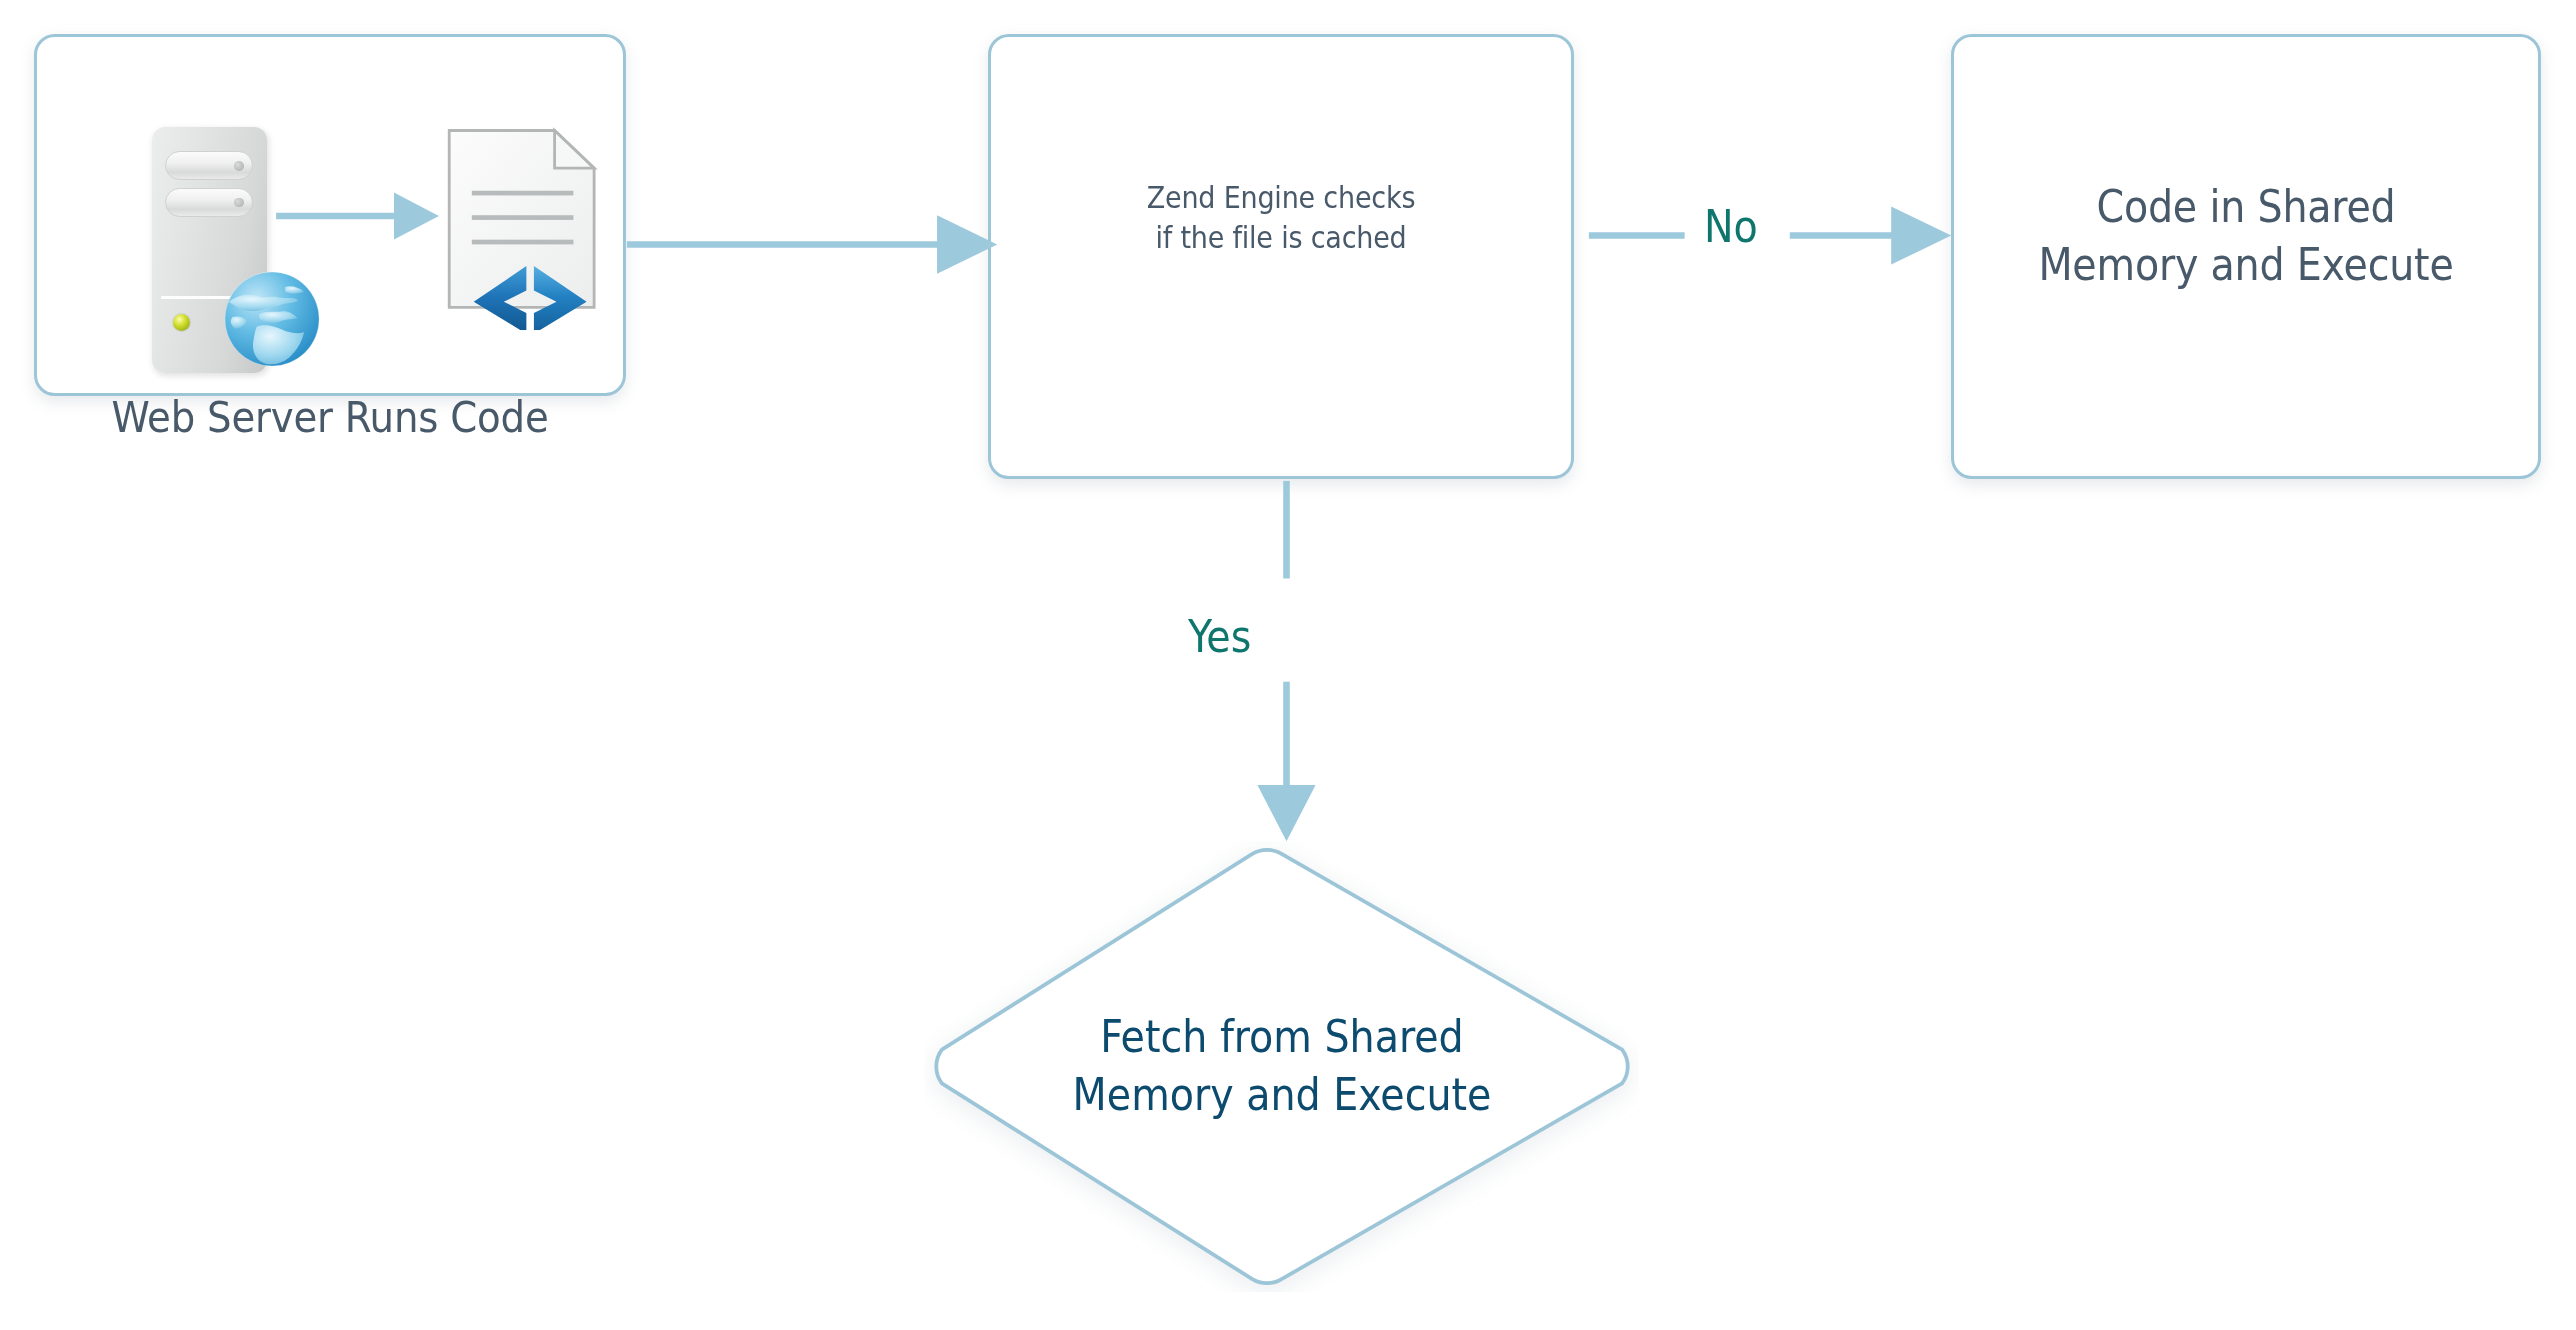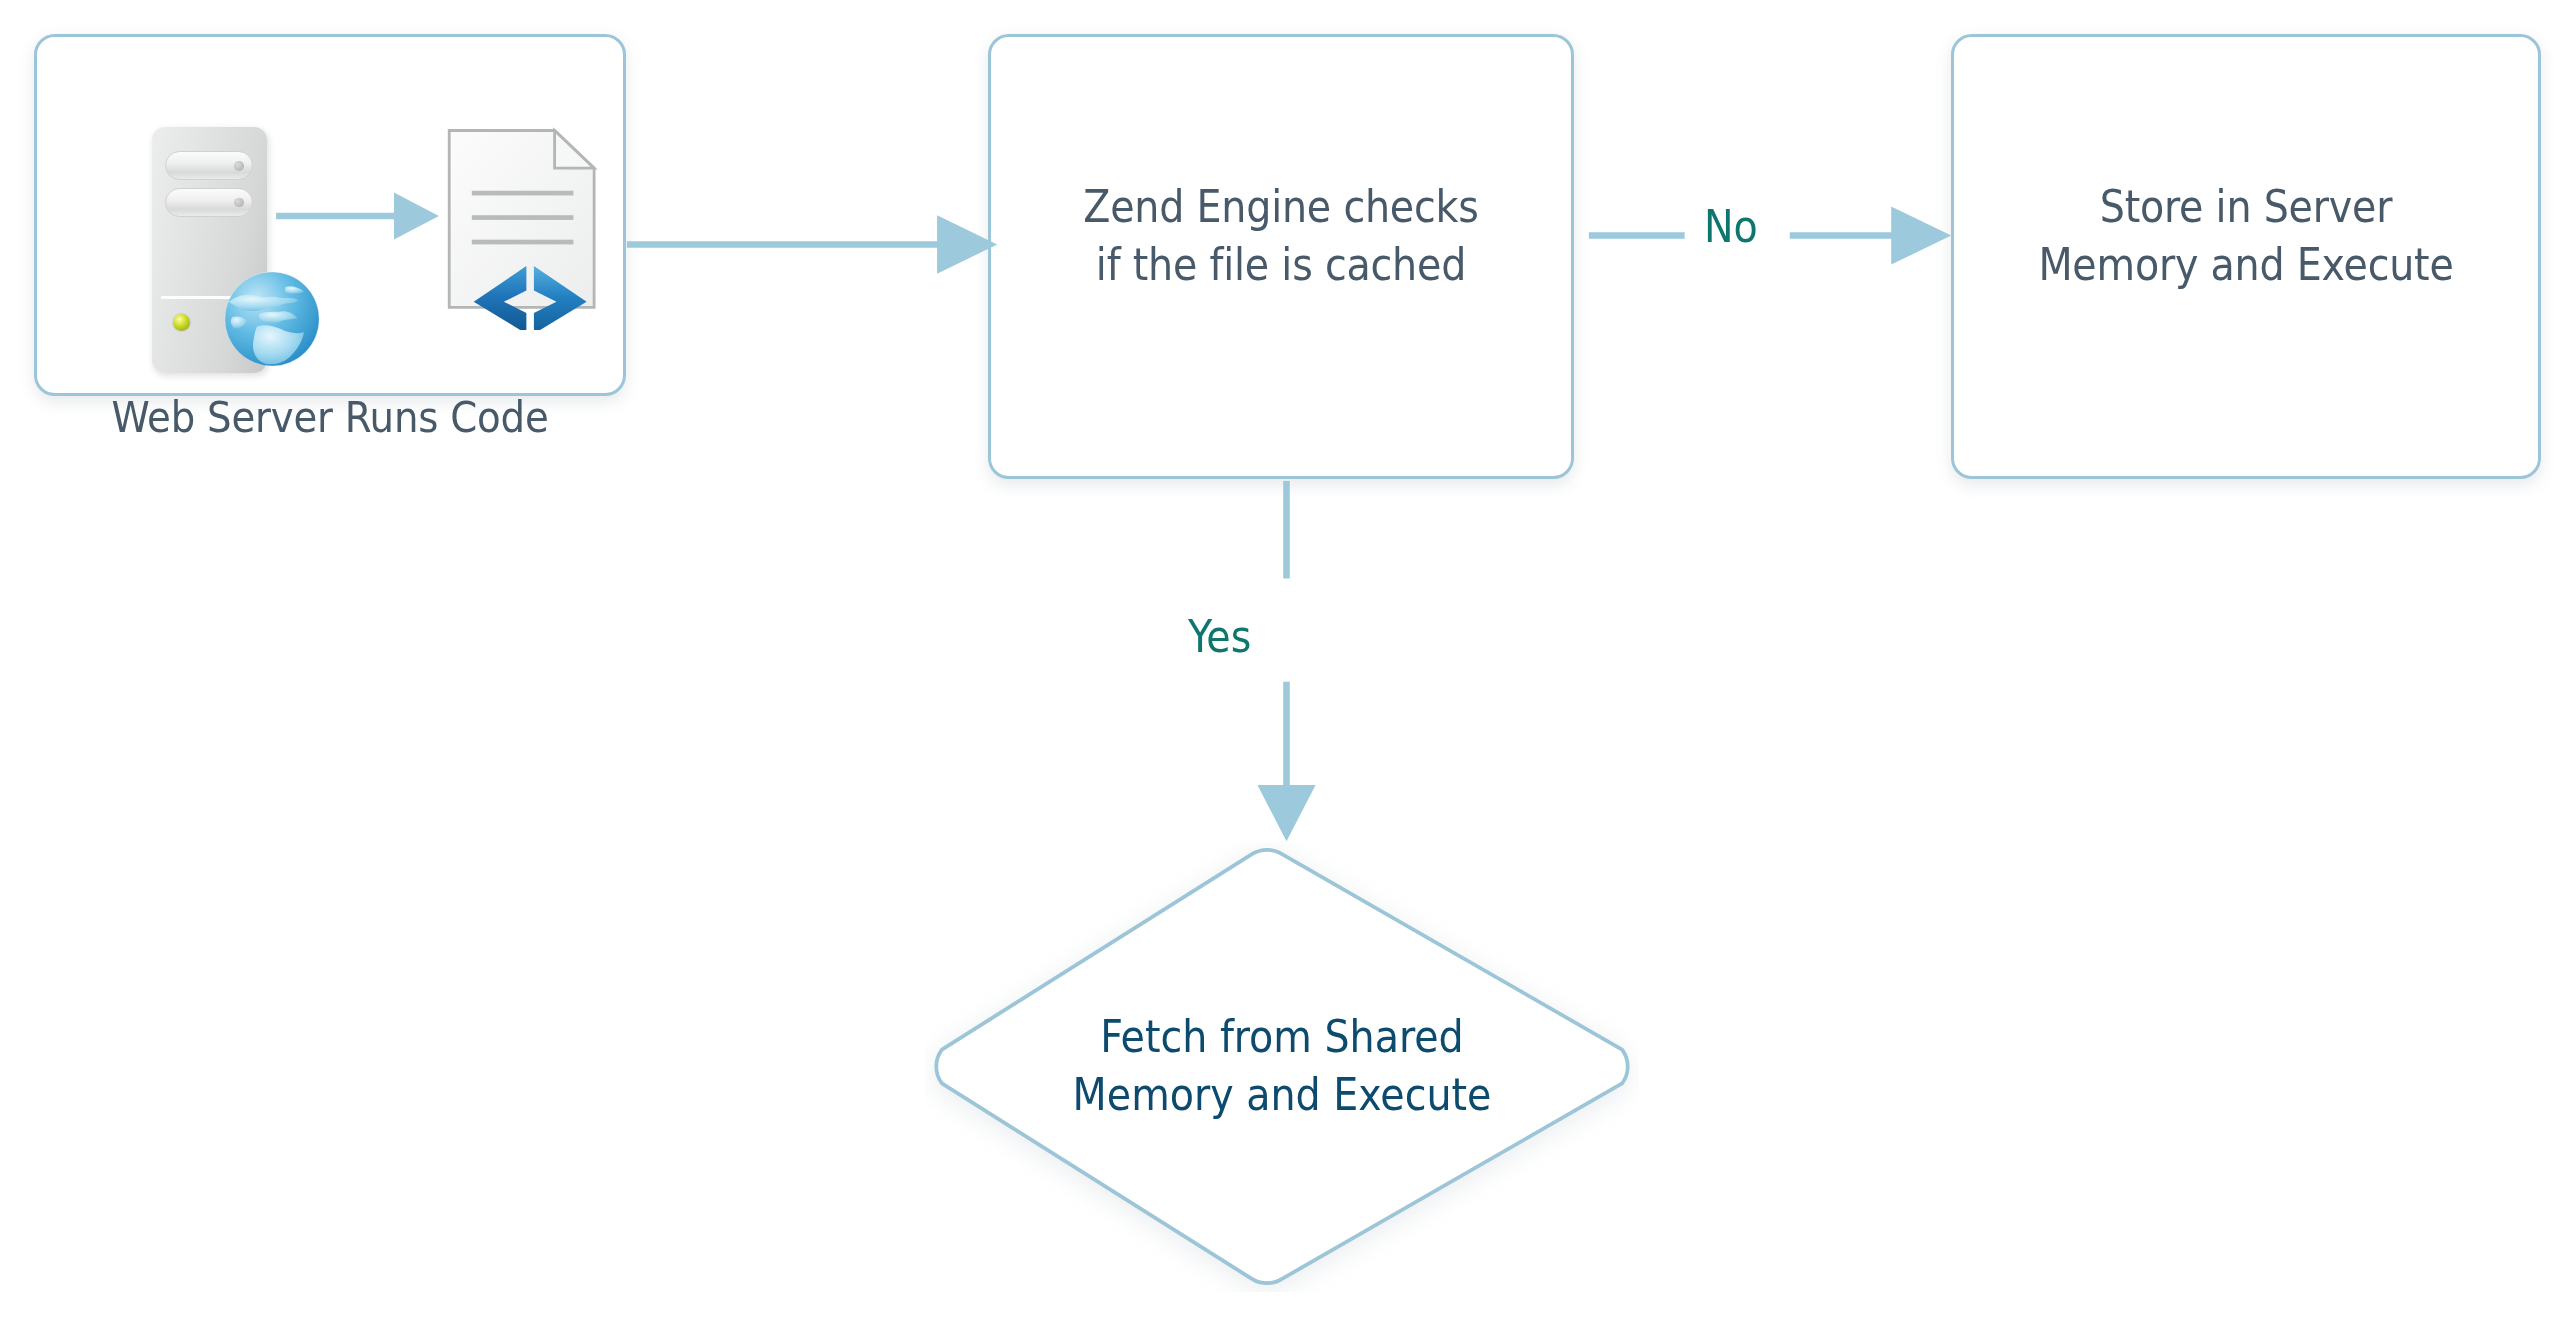--- a/index.html
+++ b/index.html
@@ -139,21 +139,21 @@
 
   
   #box-zend {
     left: 988px;
     top: 34px;
     width: 586px;
     height: 445px;
   }
   #zend-text {
     top: 141px;
-    font-size: 44px;
+    font-size: 30px;
   }
 
   
   #box-store {
     left: 1951px;
     top: 34px;
     width: 590px;
     height: 445px;
   }
   #store-text {
@@ -291,21 +291,21 @@
 
     <div class="node-text" id="server-caption">Web Server Runs Code</div>
   </div>
 
   <div class="node-box" id="box-zend">
     <div class="node-text" id="zend-text">Zend Engine checks
 if the file is cached</div>
   </div>
 
   <div class="node-box" id="box-store">
-    <div class="node-text" id="store-text">Store in Server
+    <div class="node-text" id="store-text">Code in Shared
 Memory and Execute</div>
   </div>
 
   <div id="diamond-wrap">
     <svg viewBox="0 0 760 480" width="714" height="451">
       <path d="M380 14
                L742 222
                A 30 30 0 0 1 742 258
                L380 466
                A 30 30 0 0 1 348 466

